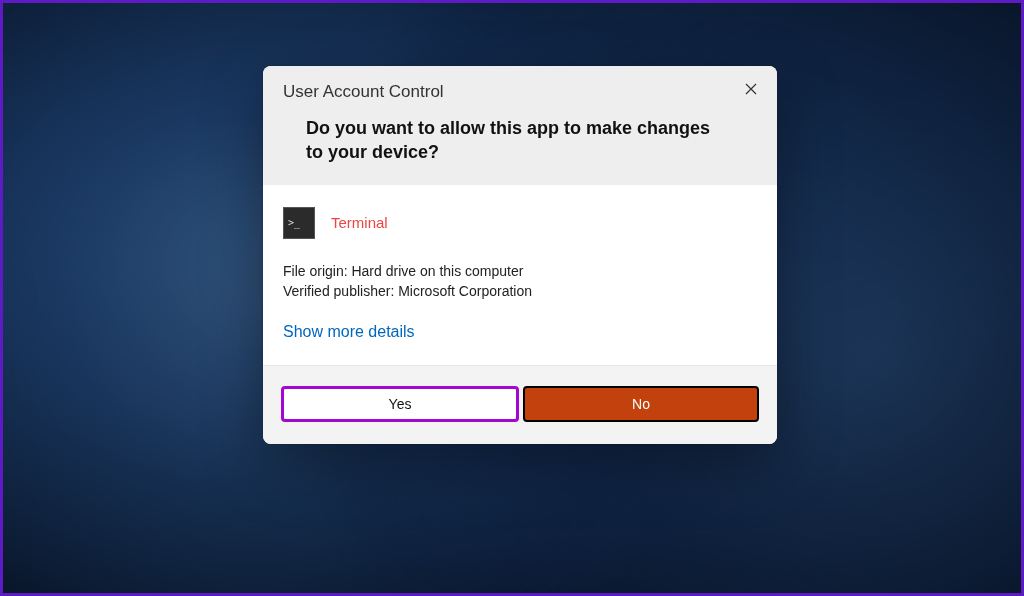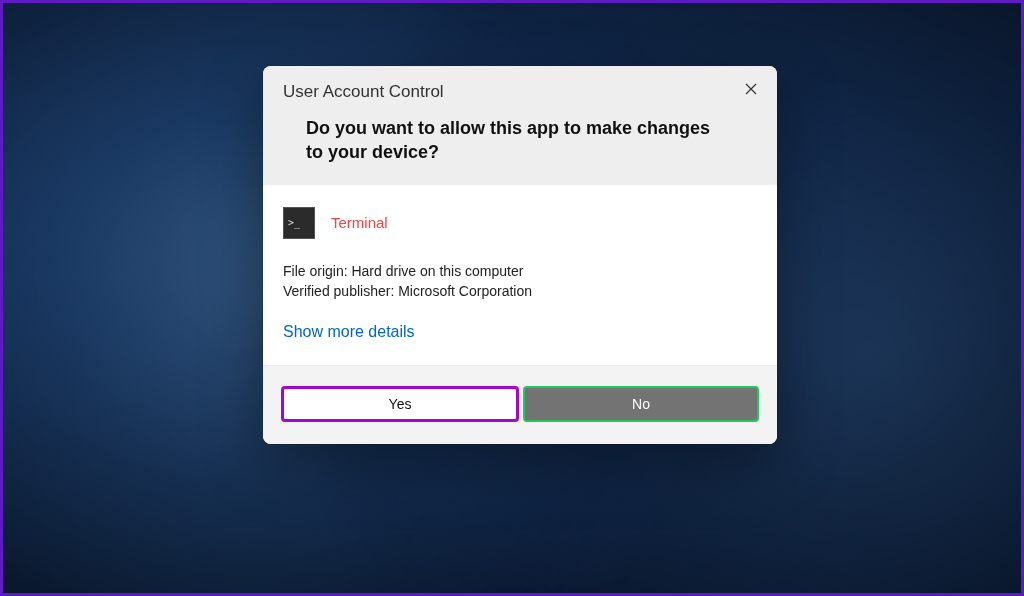--- a/index.html
+++ b/index.html
@@ -169,23 +169,23 @@
       justify-content: center;
     }
     
     .btn-yes {
       background: #ffffff;
       color: #111;
       border: 3px solid #a107d1;
     }
     
     .btn-no {
-      background: #737373;
+      background: #c2410c;
       color: #ffffff;
-      border: 2px solid #22c55e;
+      border: 2px solid #000000;
     }
   </style>
 </head>
 <body>
 
 <div class="desktop-background"></div>
 <div class="dimming-overlay"></div>
 
 <div class="uac-dialog">
 

